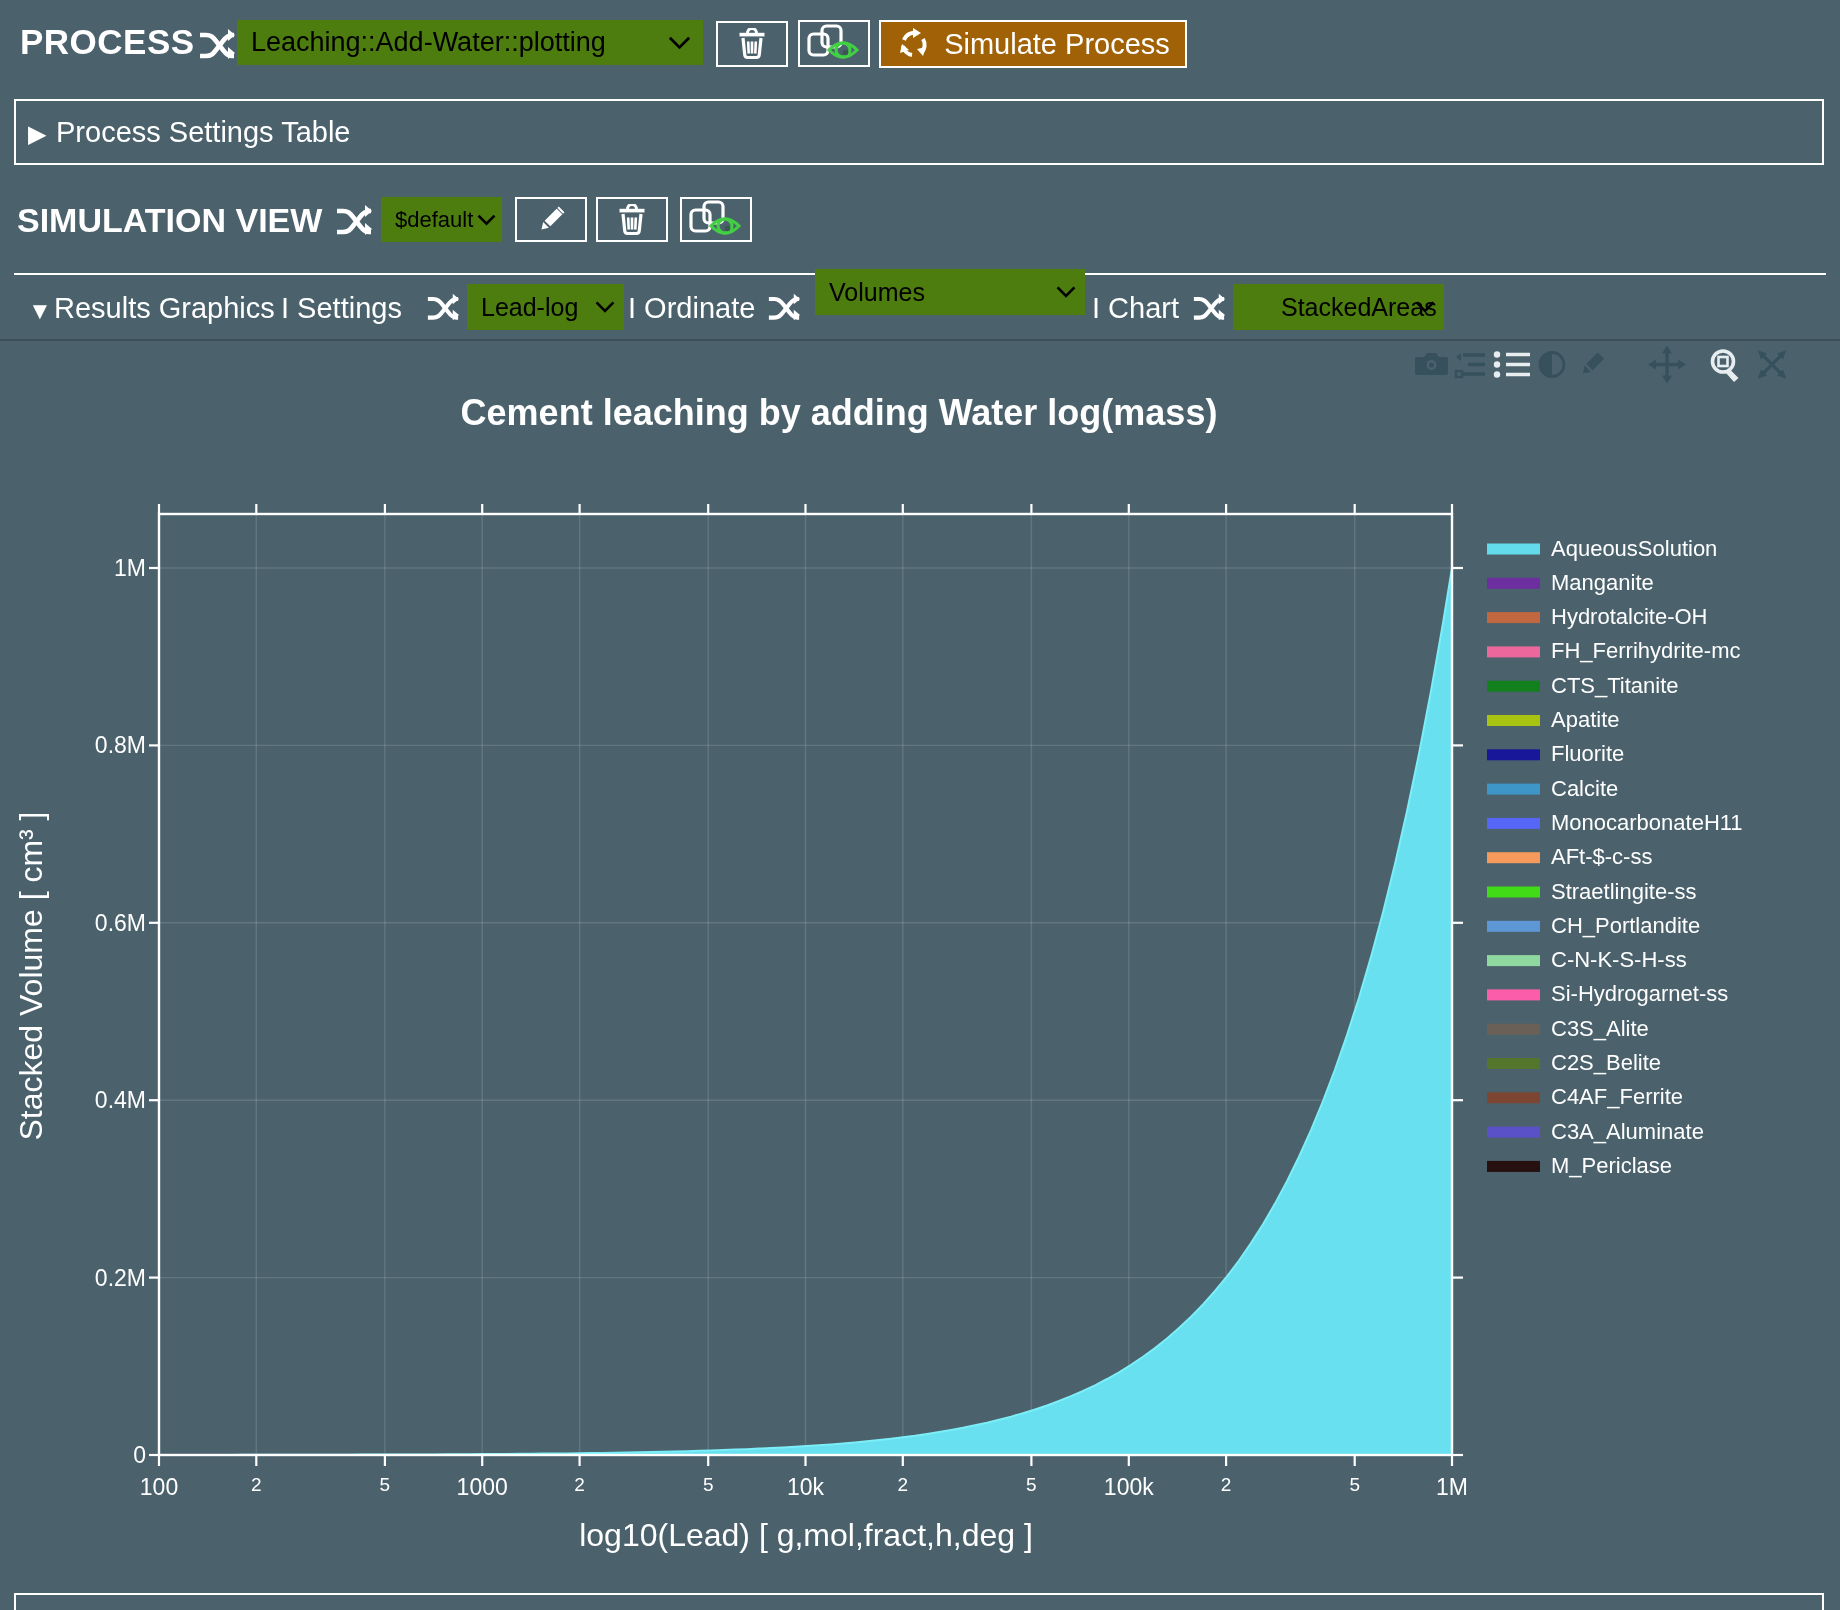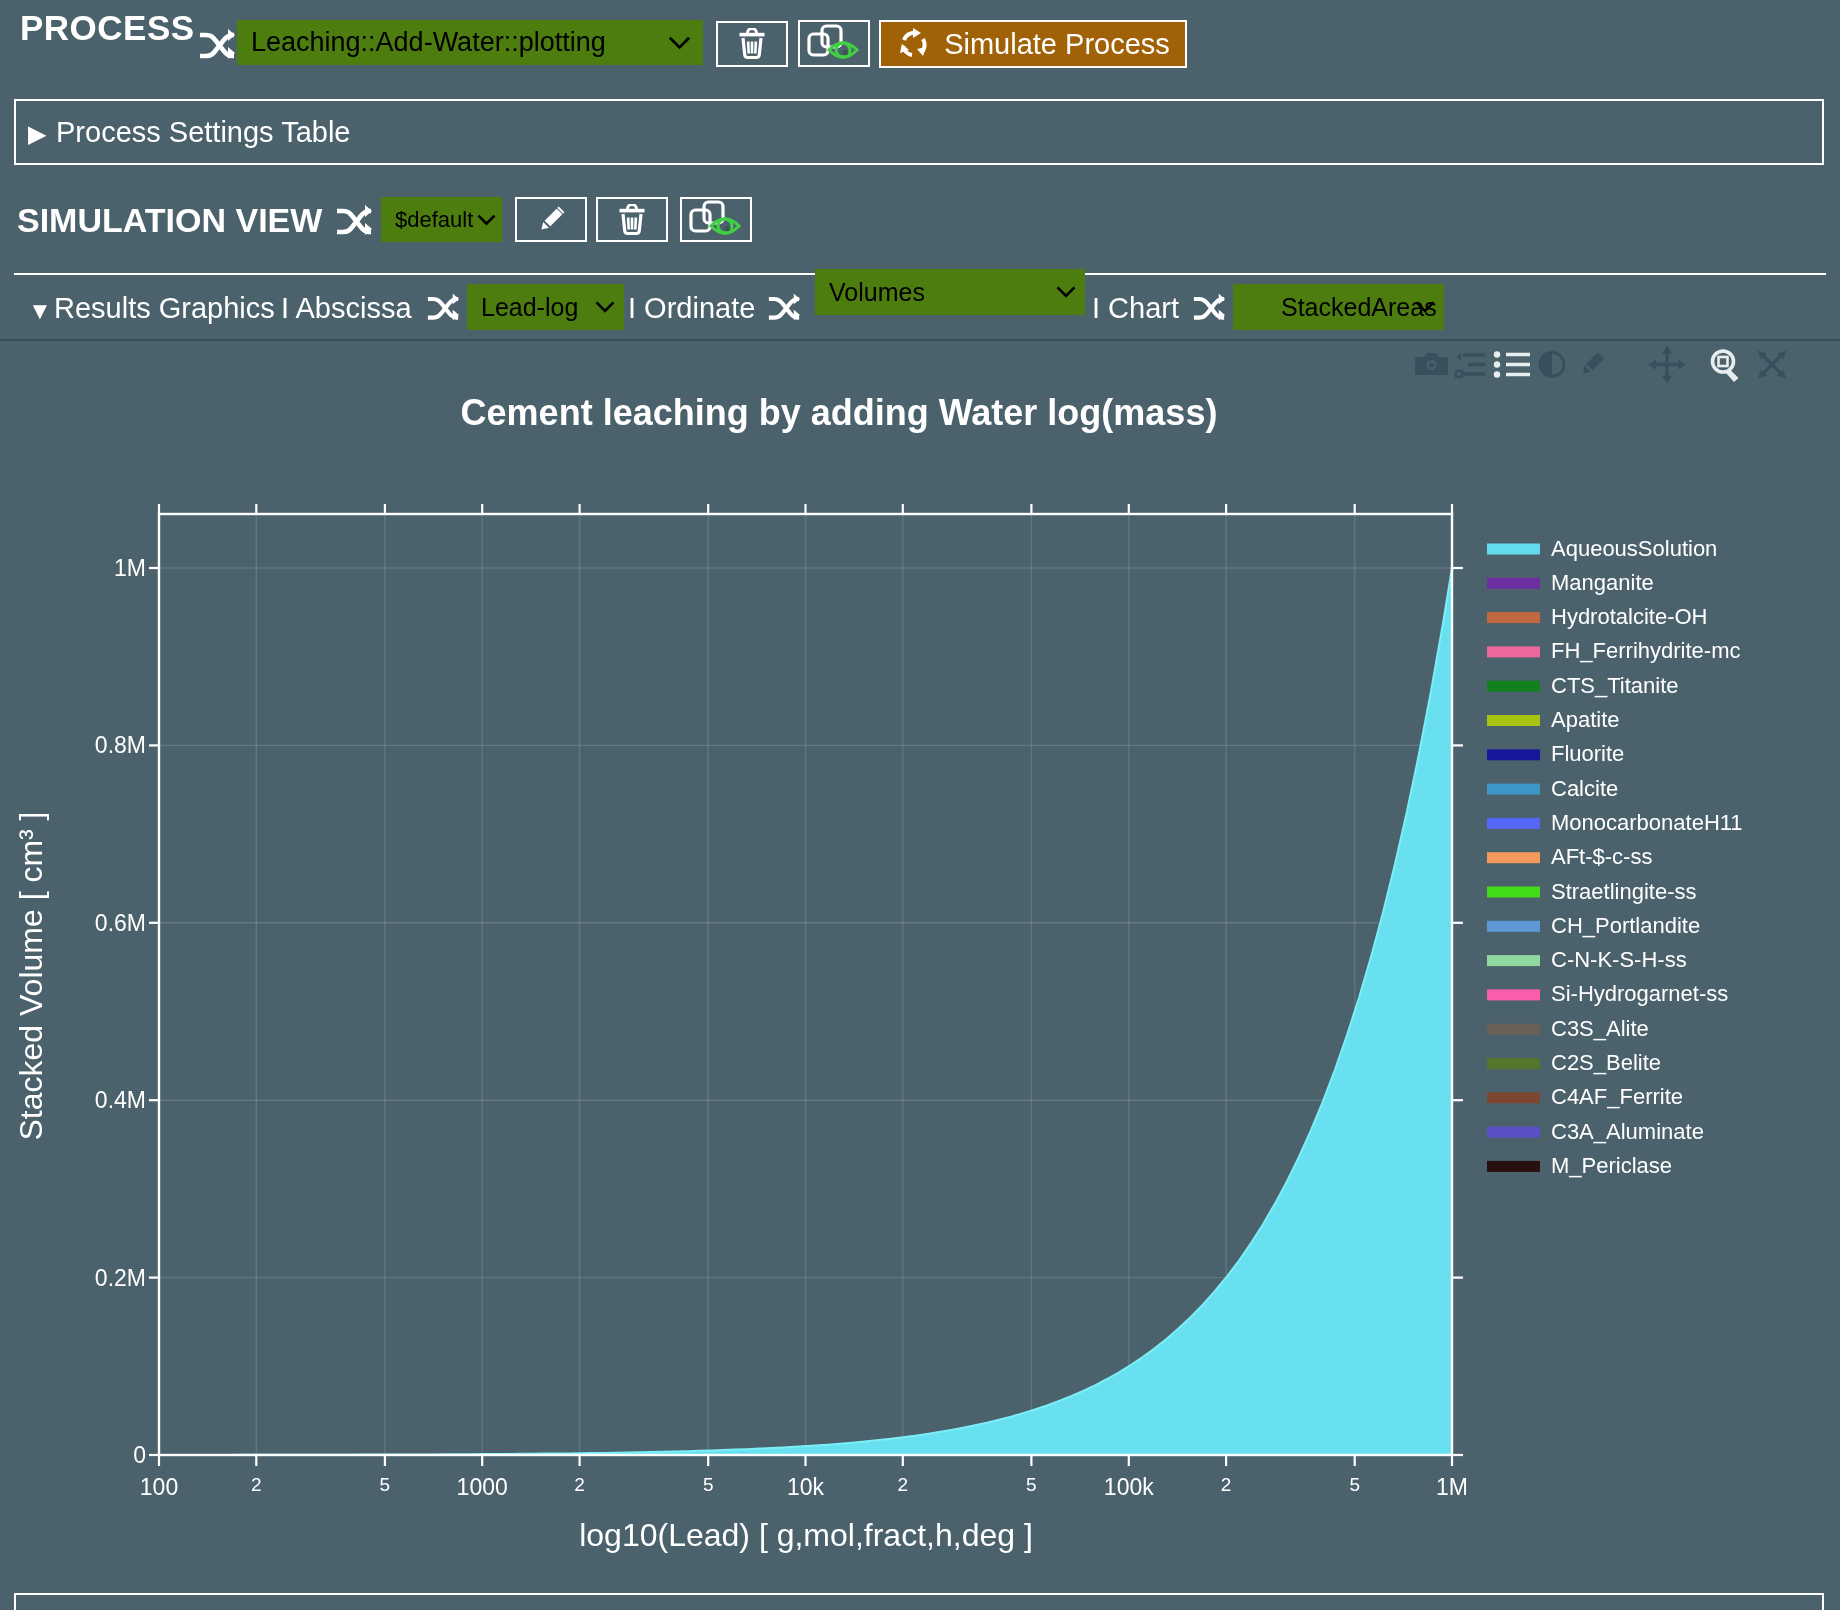--- a/index.html
+++ b/index.html
@@ -7,21 +7,21 @@
 .abs{position:absolute;}
 .lbl{color:#fff;font-weight:bold;font-size:35px;letter-spacing:0.5px;}
 .sel{position:absolute;background:#4d7c0f;color:#000;font-size:27px;display:flex;align-items:center;padding-left:14px;box-sizing:border-box;}
 .sel .chev{position:absolute;right:10px;top:50%;transform:translateY(-50%);}
 .btn{position:absolute;border:2px solid #fff;box-sizing:border-box;display:flex;align-items:center;justify-content:center;background:transparent;}
 .wtxt{color:#fff;}
 </style>
 </head>
 <body>
 
-<div class="abs lbl" style="left:20px;top:8px;">PROCESS</div>
+<div class="abs lbl" style="left:20px;top:22px;">PROCESS</div>
 <svg class="abs" style="left:199px;top:29px;" width="36" height="30" viewBox="0 0 36 30">
  <g stroke="#fff" stroke-width="4.6" fill="none">
   <path d="M1,6 h6 c5,0 7,2 10,6 l7,9 c3,4 5,6 9,6 h2"></path>
   <path d="M1,27 h6 c5,0 7,-2 10,-6 l7,-9 c3,-4 5,-6 9,-6 h2"></path>
  </g>
  <path d="M29,0 l7,6 -7,6 z" fill="#fff"></path>
  <path d="M29,18 l7,6 -7,6 z" fill="#fff"></path>
 </svg>
 <div class="sel" style="left:237px;top:20px;width:466px;height:45px;">Leaching::Add-Water::plotting
  <svg class="chev" width="23" height="14" viewBox="0 0 26 16" style="right:12px;">
@@ -119,21 +119,21 @@
    <circle cx="42" cy="27" r="7" stroke-width="3.1"></circle>
   </g>
   <circle cx="44.5" cy="29.5" r="2.8" fill="#39594f"></circle>
  </svg>
 </div>
 
 <div class="abs" style="left:14px;top:273px;width:1812px;height:2px;background:#fff;"></div>
 
 <div class="abs wtxt" style="left:28px;top:297px;font-size:24px;">▼</div>
 <div class="abs wtxt" style="left:54px;top:292px;font-size:29px;">Results Graphics</div>
-<div class="abs wtxt" style="left:281px;top:292px;font-size:29px;">I Abscissa</div>
+<div class="abs wtxt" style="left:281px;top:292px;font-size:29px;">I Settings</div>
 <svg class="abs" style="left:427px;top:293px;" width="32" height="28" viewBox="0 0 36 30">
  <g stroke="#fff" stroke-width="4.6" fill="none">
   <path d="M1,6 h6 c5,0 7,2 10,6 l7,9 c3,4 5,6 9,6 h2"></path>
   <path d="M1,27 h6 c5,0 7,-2 10,-6 l7,-9 c3,-4 5,-6 9,-6 h2"></path>
  </g>
  <path d="M29,0 l7,6 -7,6 z" fill="#fff"></path>
  <path d="M29,18 l7,6 -7,6 z" fill="#fff"></path>
 </svg>
 <div class="sel" style="left:467px;top:284px;width:157px;height:46px;font-size:25px;">Lead-log
  <svg class="chev" width="20" height="13" viewBox="0 0 26 16" style="right:9px;">

